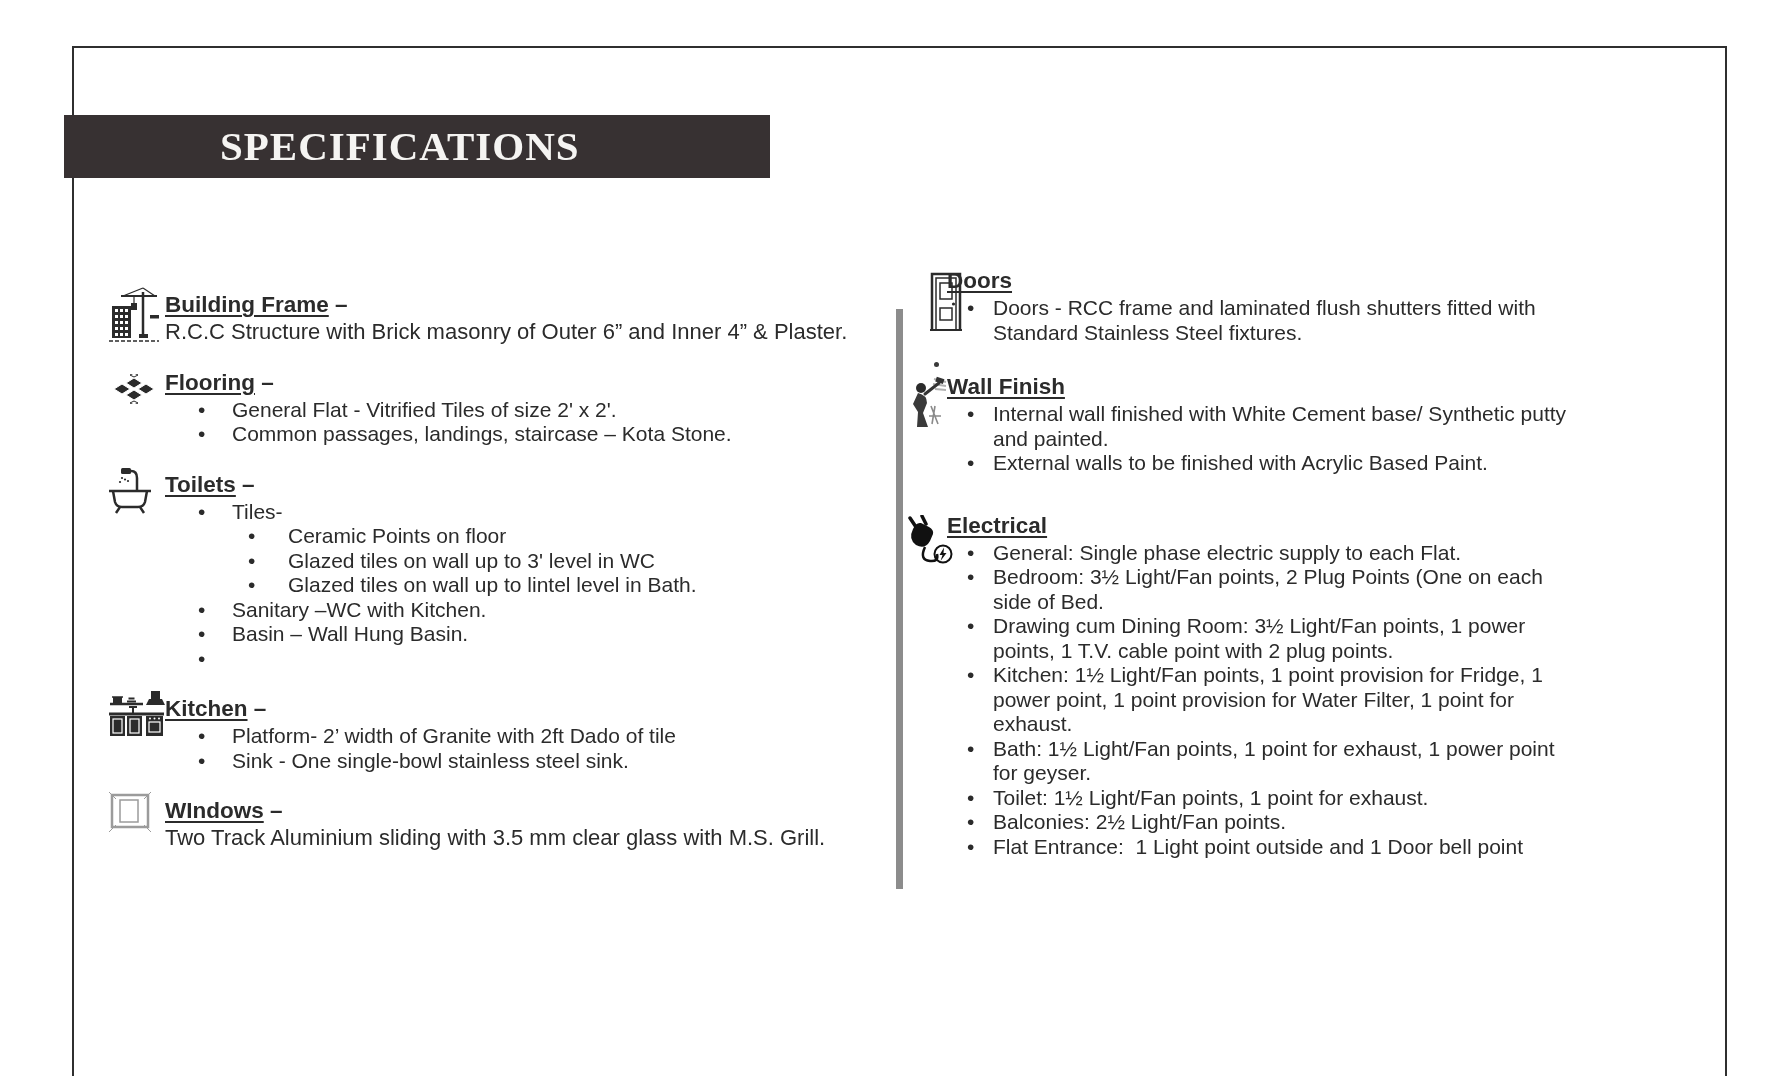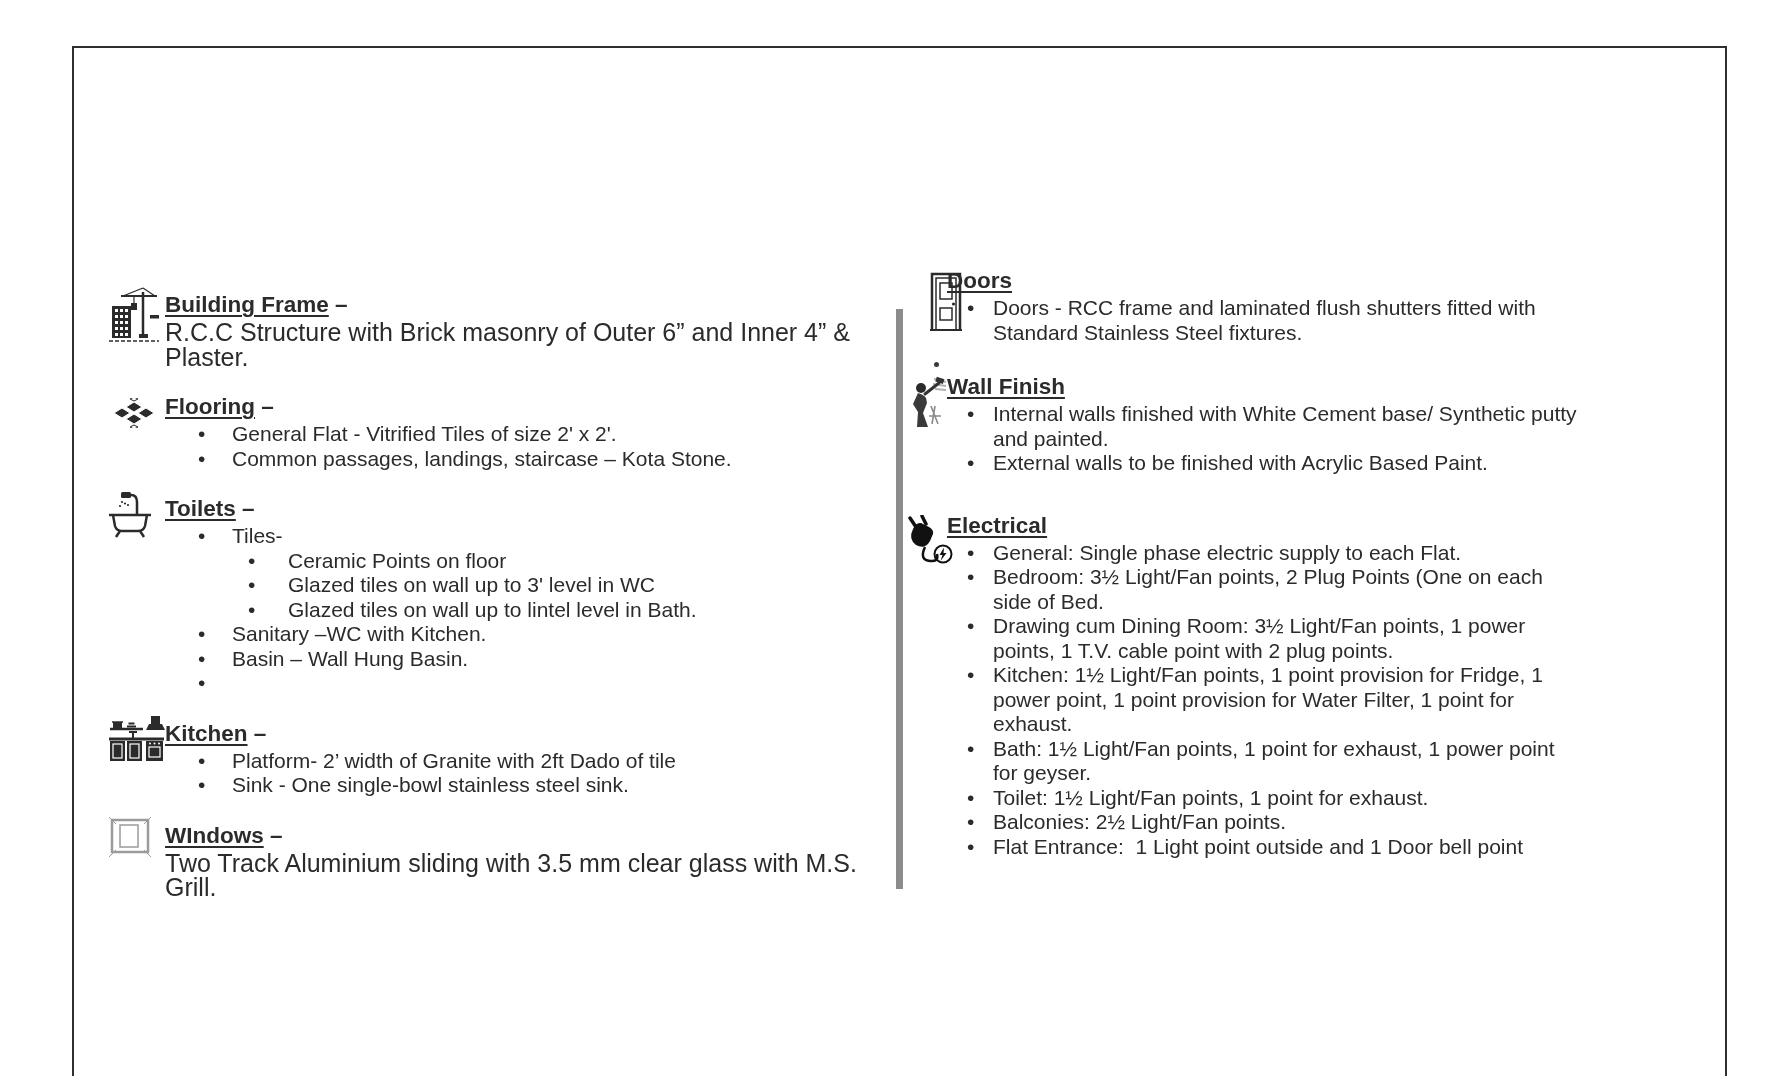--- a/index.html
+++ b/index.html
@@ -32,21 +32,21 @@
   .col-left{left:103px;top:292px;width:800px;}
   .col-right{left:905px;top:268px;width:800px;}
   .section{position:relative;}
   .col-left .section{padding-left:62px;margin-bottom:25px;}
   .col-right .section{padding-left:42px;margin-bottom:29px;}
   .col-right .section.sec-wall-finish{margin-bottom:37px;}
   .section:last-child{margin-bottom:0;}
   .sec-heading{margin:0 0 2px 0;font-size:22.5px;line-height:26px;font-weight:bold;}
   .sec-title{text-decoration:underline;text-decoration-thickness:2px;text-underline-offset:3px;text-align:center;}
   .sec-suffix{white-space:pre;text-decoration:none;}
-  .sec-body{margin:0;font-size:25px;line-height:24.5px;white-space:pre-wrap;}
+  .sec-body{margin:0;font-size:22px;line-height:24.5px;white-space:pre-wrap;}
   .li{display:flex;font-size:21px;line-height:24.5px;}
   .li .marker{flex:0 0 auto;}
   .col-left .li.lvl1{padding-left:33px;} .col-left .li.lvl1 .marker{width:34px;}
   .col-left .li.lvl2{padding-left:83px;} .col-left .li.lvl2 .marker{width:40px;}
   .col-right .li.lvl1{padding-left:20px;} .col-right .li.lvl1 .marker{width:26px;}
   .li-text{white-space:pre-wrap;}
   .icon{position:absolute;left:0;top:-4px;}
   .icon svg{display:block;}
   .icon-building-frame{left:4px;top:-6px;}
   .icon-flooring{left:6px;top:4px;}
@@ -55,20 +55,23 @@
   .icon-windows{left:4px;top:-8px;}
   .icon-doors{left:23px;top:2px;}
   .icon-wall-finish{left:0px;top:0px;}
   .icon-electrical{left:-2px;top:2px;}
 </style>
 </head>
 <body>
 
 <div class="page">
   <div class="page-frame"></div>
+  <header class="banner">
+    <h1>SPECIFICATIONS</h1>
+  </header>
   <div class="divider"></div>
   <div class="stray-dot"></div>
   <main class="col col-left">
       <section class="section sec-building-frame">
         <span class="icon icon-building-frame">
           <svg width="54" height="58" viewBox="0 0 54 58">
             <rect x="5" y="20" width="19" height="32" fill="#2b2b2b"></rect>
             <g fill="#fff">
               <rect x="8" y="23" width="3" height="3"></rect>
               <rect x="13" y="23" width="3" height="3"></rect>
@@ -253,21 +256,21 @@
             <path d="M20 20 L34 9" stroke="#333" stroke-width="3" fill="none" stroke-linecap="round"></path>
             <rect x="31" y="4" width="8" height="5" fill="#333" transform="rotate(18 35 6)"></rect>
             <circle cx="16" cy="14" r="5" fill="#2b2b2b"></circle>
             <path d="M13 19 Q22 21 22 29 L18 39 L23 53 H12 L13 38 L8 30 Z" fill="#3a3a3a"></path>
             <path d="M26 32 l7 18 M30 32 l-3 18 M24 42 h12" stroke="#8a8a8a" stroke-width="1.6" fill="none"></path>
           </svg>
         </span>
         <h2 class="sec-heading"><span class="sec-title">Wall Finish</span></h2>
         <div class="li lvl1">
           <span class="marker">•</span>
-          <span class="li-text">Internal walls finished with White Cement base/ Synthetic putty
+          <span class="li-text">Internal wall finished with White Cement base/ Synthetic putty
 and painted.</span>
         </div>
         <div class="li lvl1">
           <span class="marker">•</span>
           <span class="li-text">External walls to be finished with Acrylic Based Paint.</span>
         </div>
       </section>
       <section class="section sec-electrical">
         <span class="icon icon-electrical">
           <svg width="52" height="50" viewBox="0 0 52 50">

